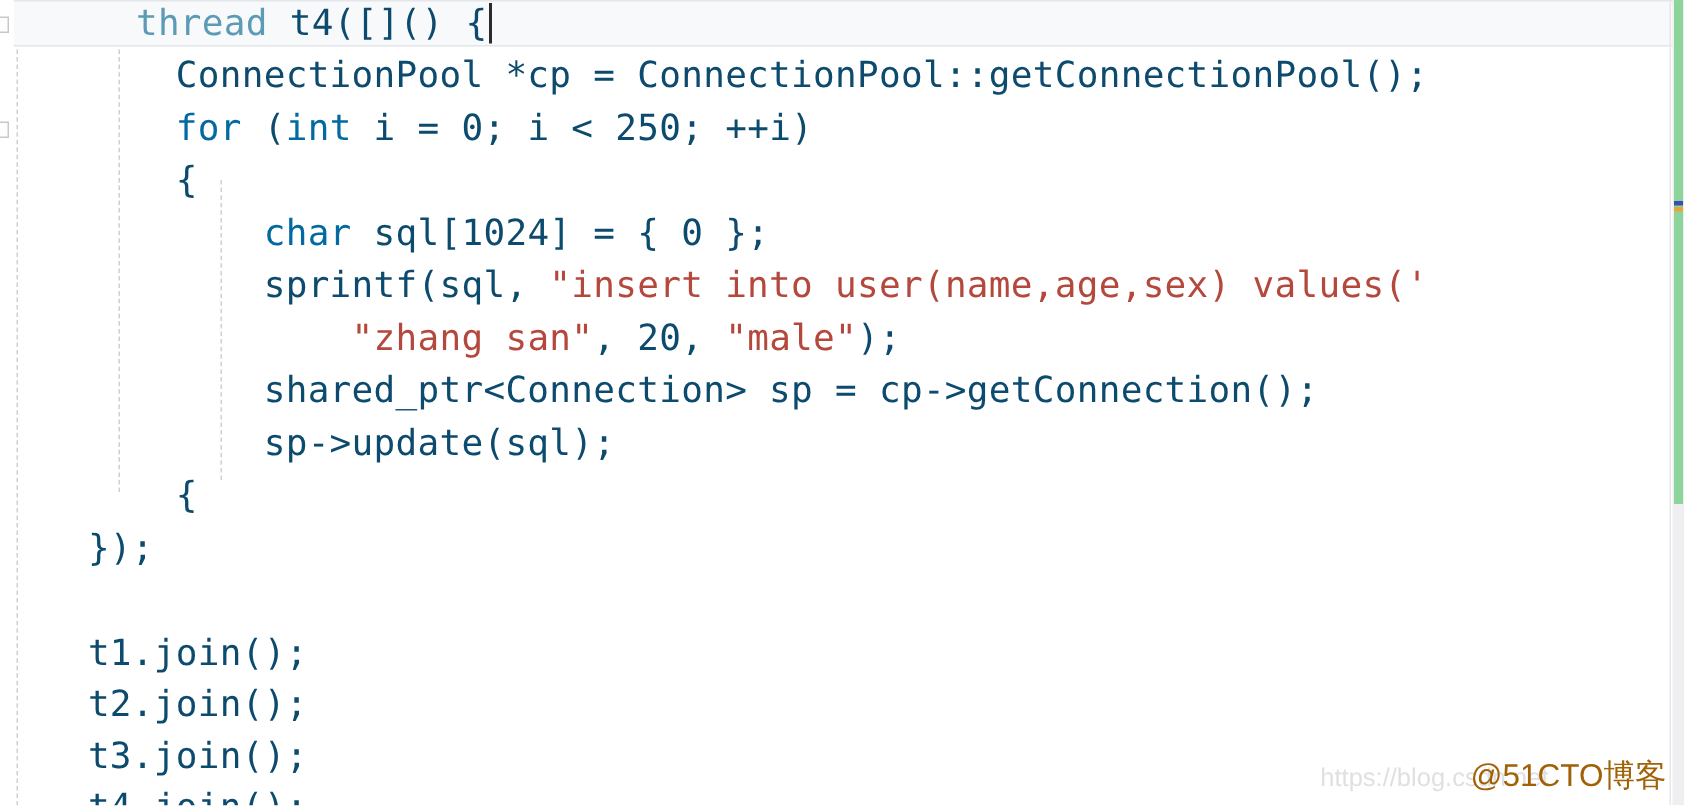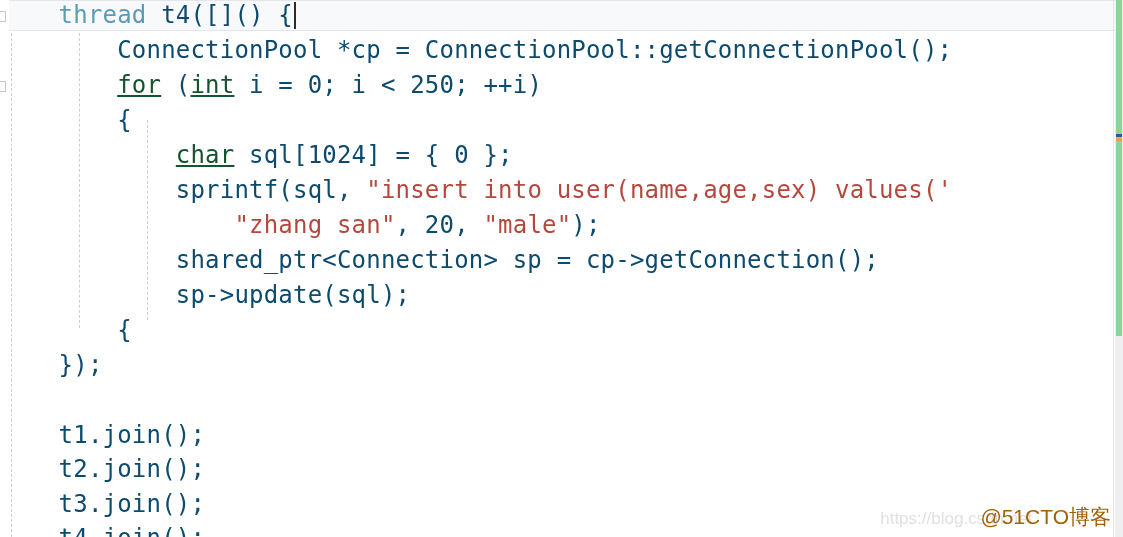--- a/index.html
+++ b/index.html
@@ -83,22 +83,22 @@
     position: absolute;
     left: 0;
     width: 1123px;
     height: 35px;
     white-space: pre;
     overflow: hidden;
   }
   .code-line > span { white-space: pre; }
 
   .tok-plain  { color: #0c4a6e; }
-  .tok-kw     { color: #14532d; text-decoration: underline; }
-  .tok-type   { color: #5b9bb5; }
+  .tok-kw     { color: #0369a1; }
+  .tok-type   { color: #5b9bb5; margin-left: 32px; }
   .tok-str    { color: #b5483d; }
 
   
   .caret {
     display: inline-block;
     width: 0;
     border-left: 2px solid #2b2b2b;
     height: 27px;
     vertical-align: -6px;
     margin-left: 1px;

